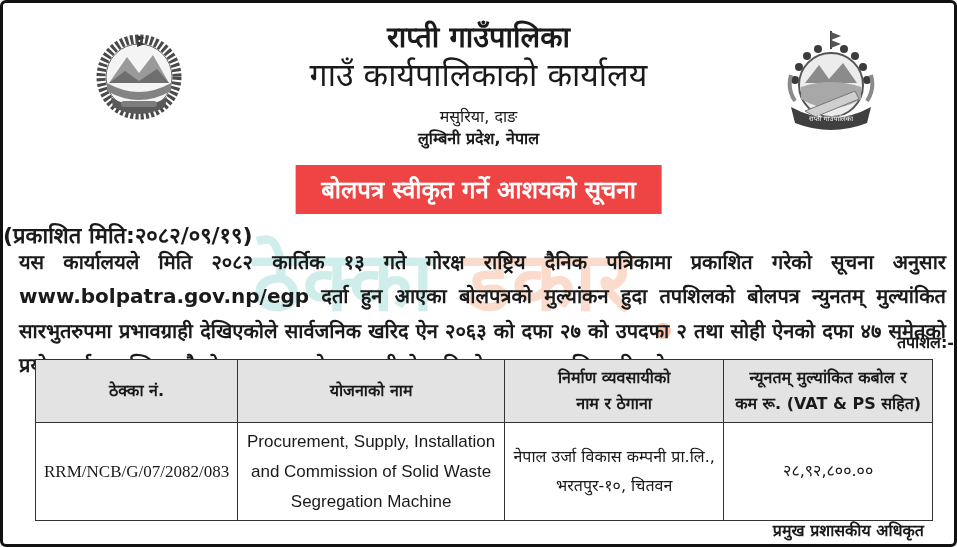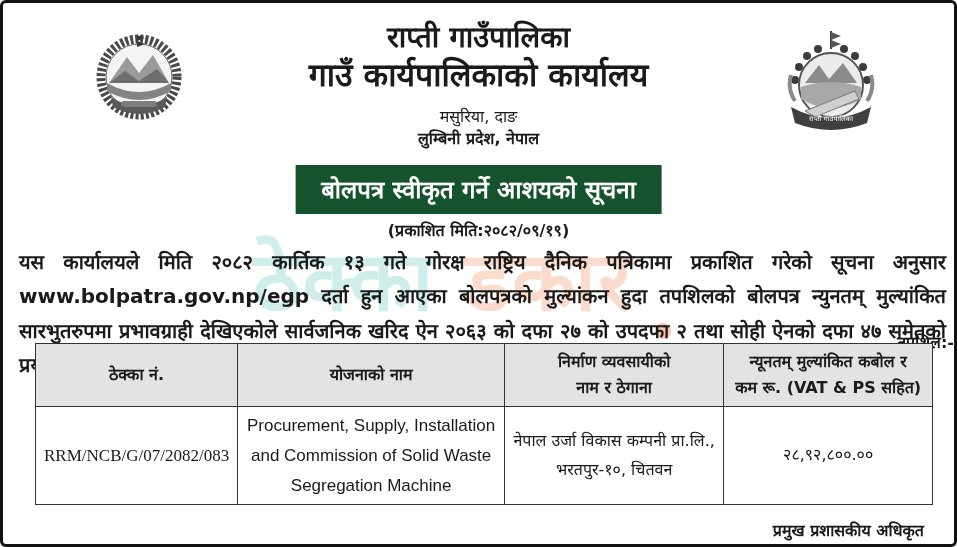--- a/index.html
+++ b/index.html
@@ -24,51 +24,51 @@
   .wm1{opacity:.30;}
   .wm2{opacity:.28;}
   .wm-dot{
     position:absolute;top:320px;left:652px;
     width:16px;height:16px;border-radius:50%;
     opacity:.45;z-index:0;
   }
   
   .hdr{position:absolute;top:16px;left:0;width:100%;text-align:center;z-index:1;}
   .hdr .l1{font-size:29px;font-weight:bold;line-height:1.25;}
-  .hdr .l2{font-size:32px;font-weight:bold;line-height:1.25;}
+  .hdr .l2{font-size:32px;font-weight:normal;line-height:1.25;}
   .hdr .l3{font-size:16px;font-weight:normal;margin-top:10px;}
   .hdr .l4{font-size:16px;font-weight:bold;}
   .emblem{position:absolute;z-index:1;}
   .emblem.left{top:28px;left:84px;}
   .emblem.right{top:26px;left:782px;}
   
   .banner{
     position:absolute;top:162px;left:50%;transform:translateX(-50%);
-    background:#14532d;color:#fff;
+    background:#ef4444;color:#fff;
     font-size:24px;font-weight:bold;
     padding:7px 26px 9px 26px;
     z-index:1;white-space:nowrap;
   }
   .pubdate{
     position:absolute;top:216px;left:0;width:100%;
-    text-align:center;font-size:16px;font-weight:bold;z-index:1;
+    font-size:22px;font-weight:bold;z-index:1;
   }
   
   .body-text{
     position:absolute;top:242px;left:16px;width:927px;
     font-size:20px;line-height:1.72;
     text-align:justify;z-index:1;font-weight:bold;
   }
   .details-label{
     position:absolute;top:328px;left:0;width:100%;
     text-align:right;font-size:16px;font-weight:bold;z-index:1;
   }
   
   .tender-table{
-    position:absolute;top:340px;left:32px;
+    position:absolute;top:356px;left:32px;
     border-collapse:collapse;z-index:1;
     background:#fff;
   }
   .tender-table th,.tender-table td{
     border:1.5px solid #333;
     text-align:center;vertical-align:middle;
     padding:4px 8px;
   }
   .tender-table th{
     background:#e3e3e3;

